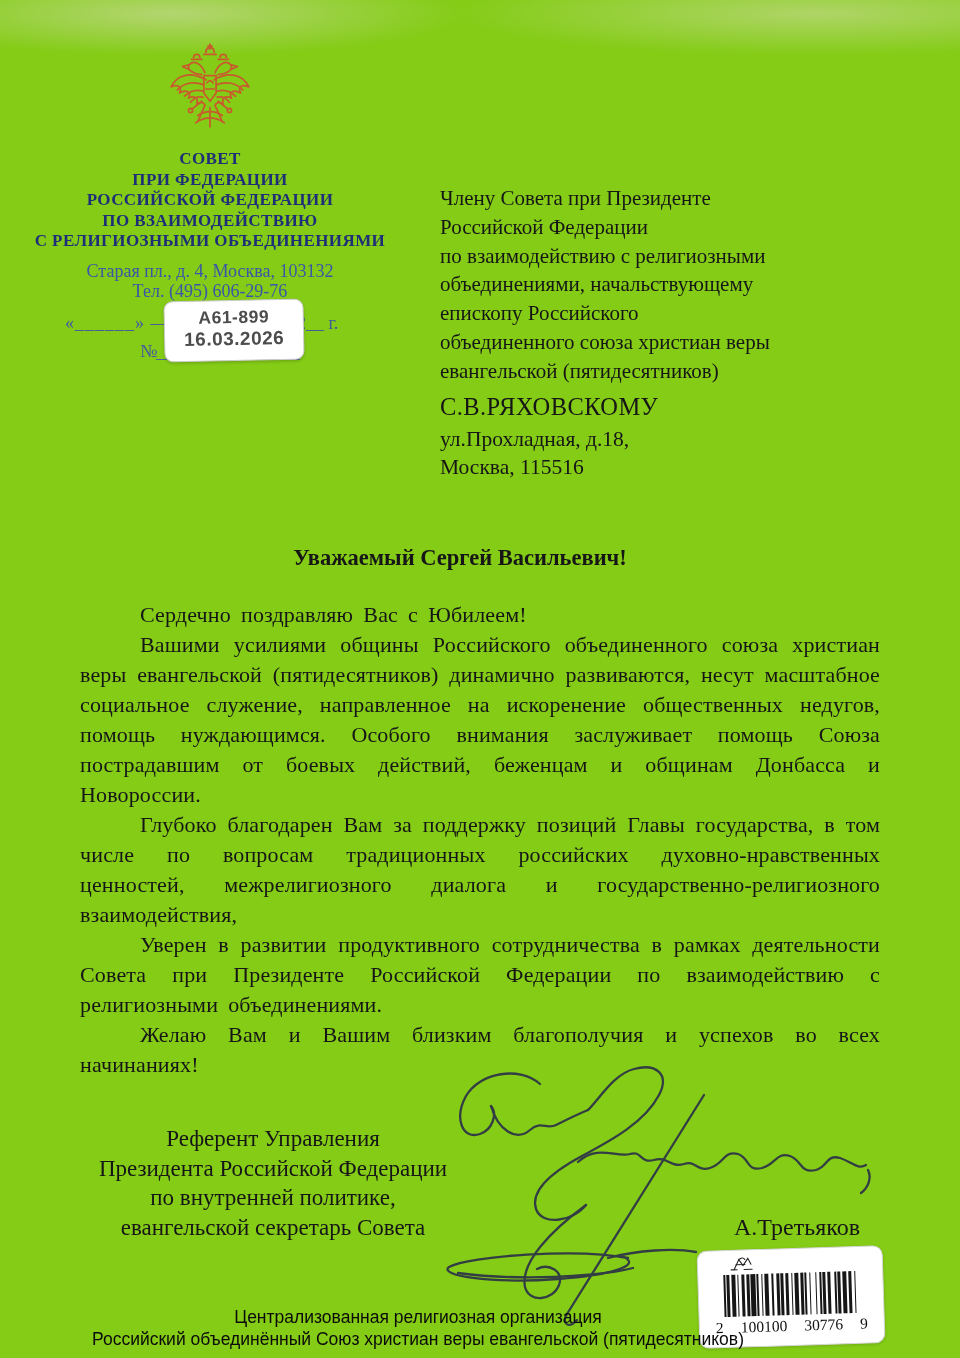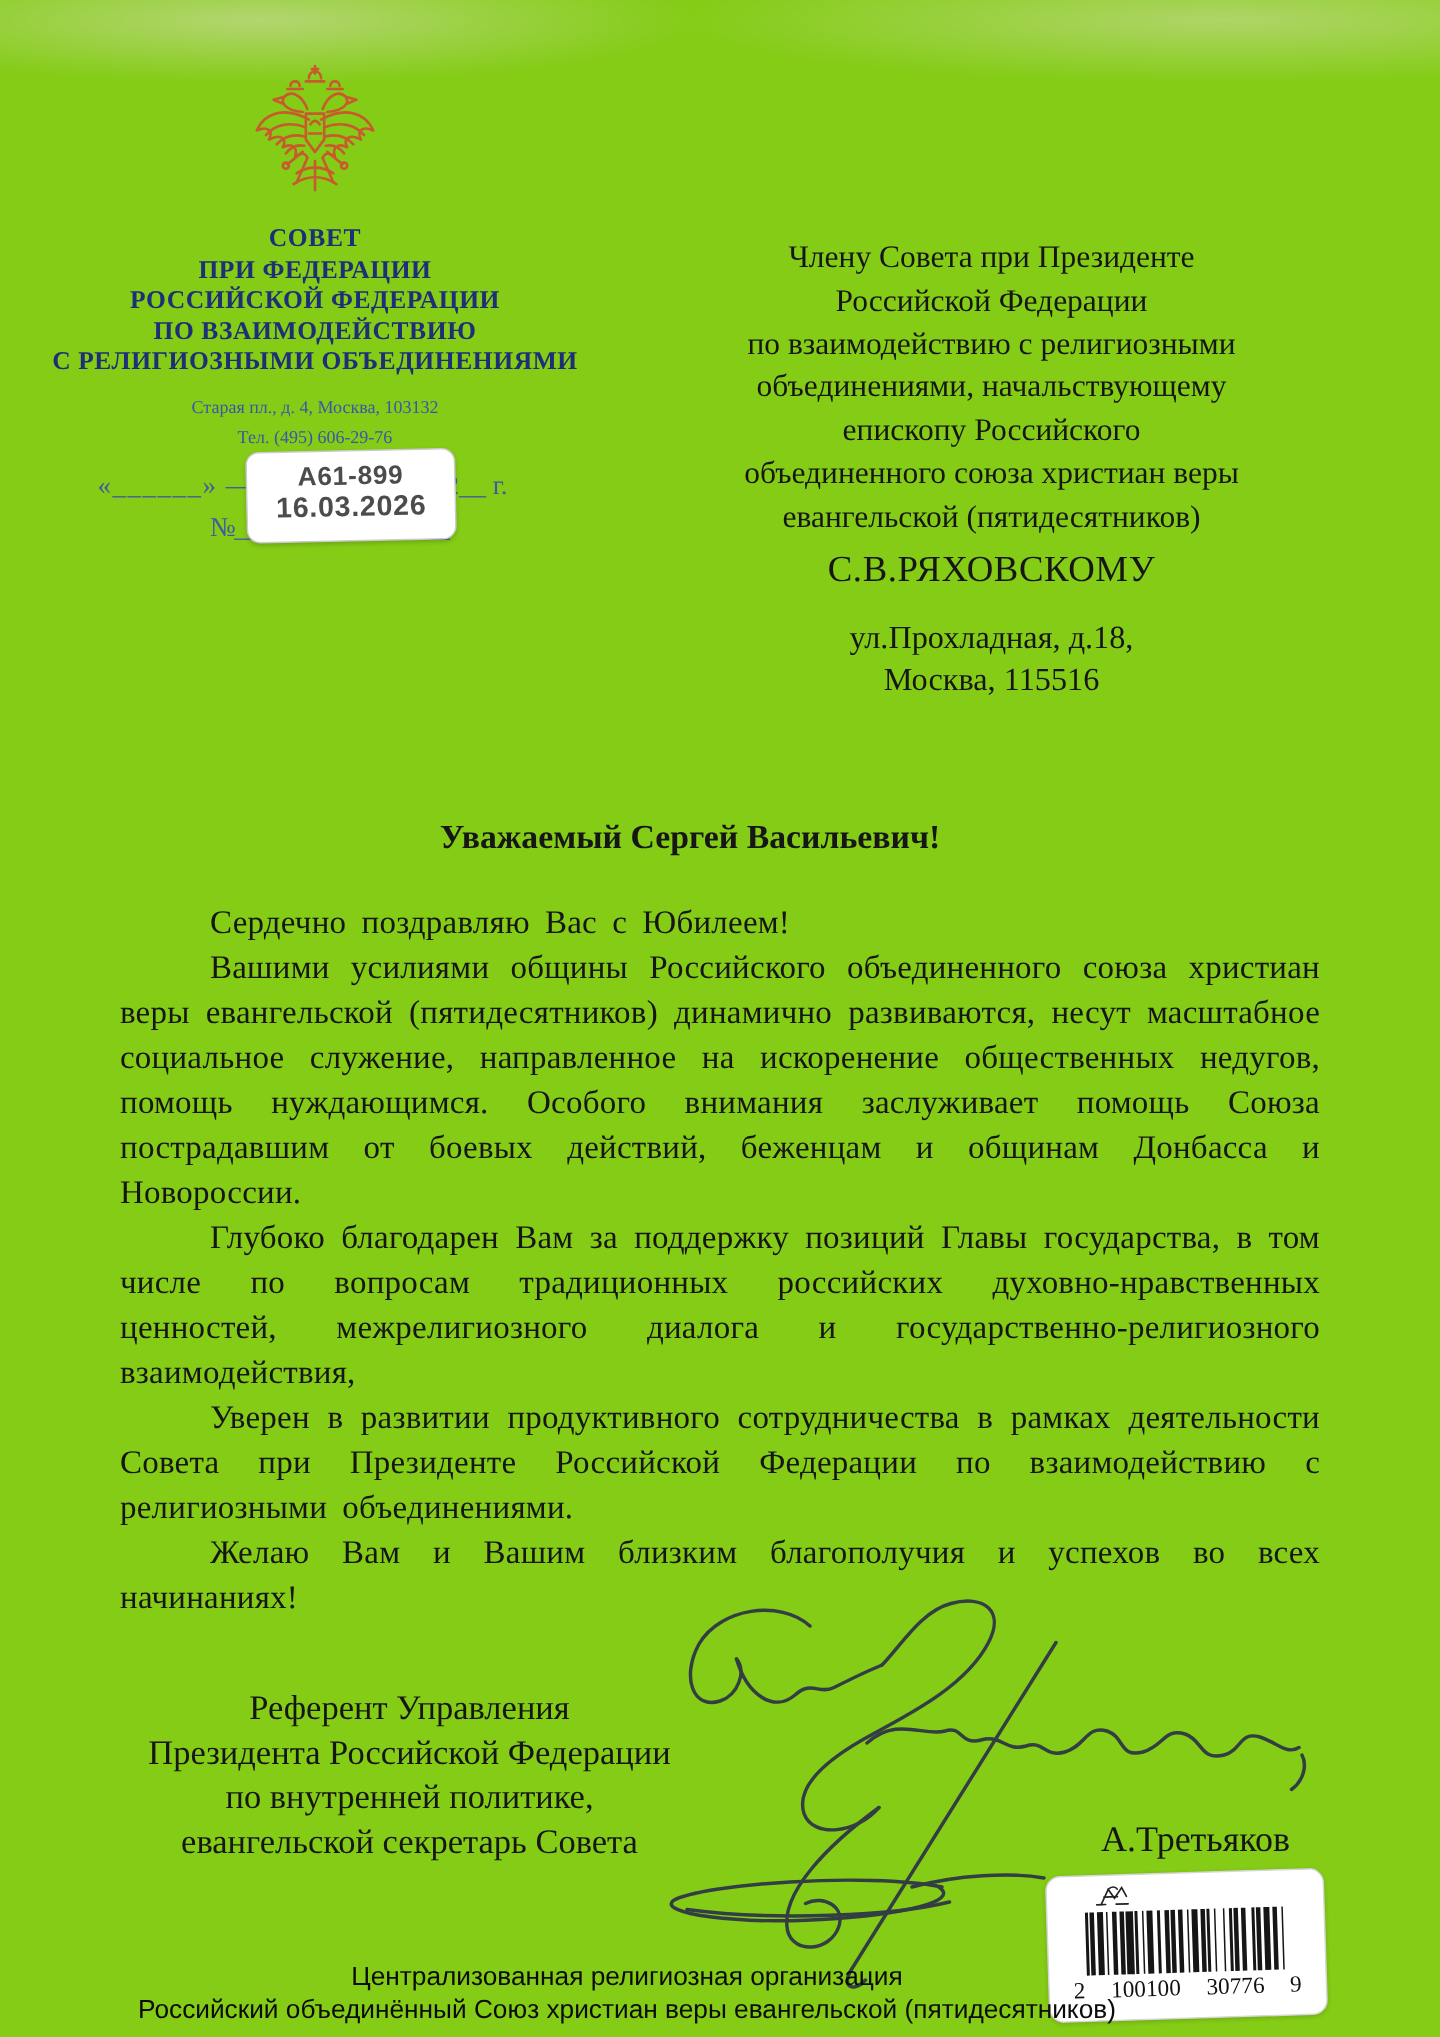--- a/index.html
+++ b/index.html
@@ -13,41 +13,41 @@
     background:
       radial-gradient(420px 60px at 18% 1%, rgba(235,225,222,.45), rgba(255,255,255,0) 70%),
       radial-gradient(520px 60px at 85% 1%, rgba(238,226,224,.4), rgba(255,255,255,0) 70%);
   }
 
   
   .letterhead{position:absolute; left:30px; top:42px; width:360px; text-align:center;}
   .emblem{height:94px; display:flex; justify-content:center;}
   .org-name{margin-top:13px; font-weight:bold; font-size:17px; line-height:20.5px;
     color:#1e2f78; letter-spacing:.4px;}
-  .lh-address{margin-top:9px; font-size:12px; line-height:20.5px; color:#3a56a8;}
+  .lh-address{margin-top:9px; font-size:18px; line-height:20.5px; color:#3a56a8;}
 
   
   .stamp-zone *{white-space:nowrap;}
   .date-left{position:absolute; left:65px; top:313px; font-size:18px; color:#44599f; letter-spacing:1px;}
   .date-right{position:absolute; left:288px; top:313px; font-size:18px; color:#44599f;}
   .no-label{position:absolute; left:140px; top:341px; font-size:18px; color:#44599f;}
   .no-line{position:absolute; left:156px; top:359px; width:144px; border-bottom:1.6px solid #51609c;}
   .sticker{position:absolute; left:164px; top:300px; width:138px; height:59px;
     background:#fff; border:1px solid #cbcbcb; border-radius:9px;
     box-shadow:0 1.5px 3px rgba(0,0,0,.18); transform:rotate(-1.2deg);
     text-align:center; color:#4c4c4c;
     font-family:"Liberation Sans","DejaVu Sans",sans-serif; font-weight:bold;}
   .sticker-code{font-size:17.5px; margin-top:6px; letter-spacing:.5px;}
   .sticker-date{font-size:19px; letter-spacing:.5px;}
 
   
-  .recipient{position:absolute; left:440px; top:157px; width:442px; text-align:center;
+  .recipient{position:absolute; left:440px; top:184px; width:442px; text-align:left;
     font-size:21px; line-height:28.8px;}
   .recipient-name{font-size:24.5px; margin-top:7px; letter-spacing:.4px;}
-  .recipient-address{font-size:21.5px; line-height:28px; margin-top:17px;}
+  .recipient-address{font-size:21.5px; line-height:28px; margin-top:4px;}
 
   
   .salutation{position:absolute; left:80px; top:545px; width:760px; text-align:center;
     font-weight:bold; font-size:22.5px;}
   .body-text{position:absolute; left:80px; top:600px; width:800px;
     font-size:22px; line-height:30px; text-align:justify;}
   .body-text p{margin:0; text-indent:60px; word-spacing:4.5px; letter-spacing:.15px;}
 
   
   .signoff{position:absolute; left:77px; top:1124px; width:392px; text-align:center;

